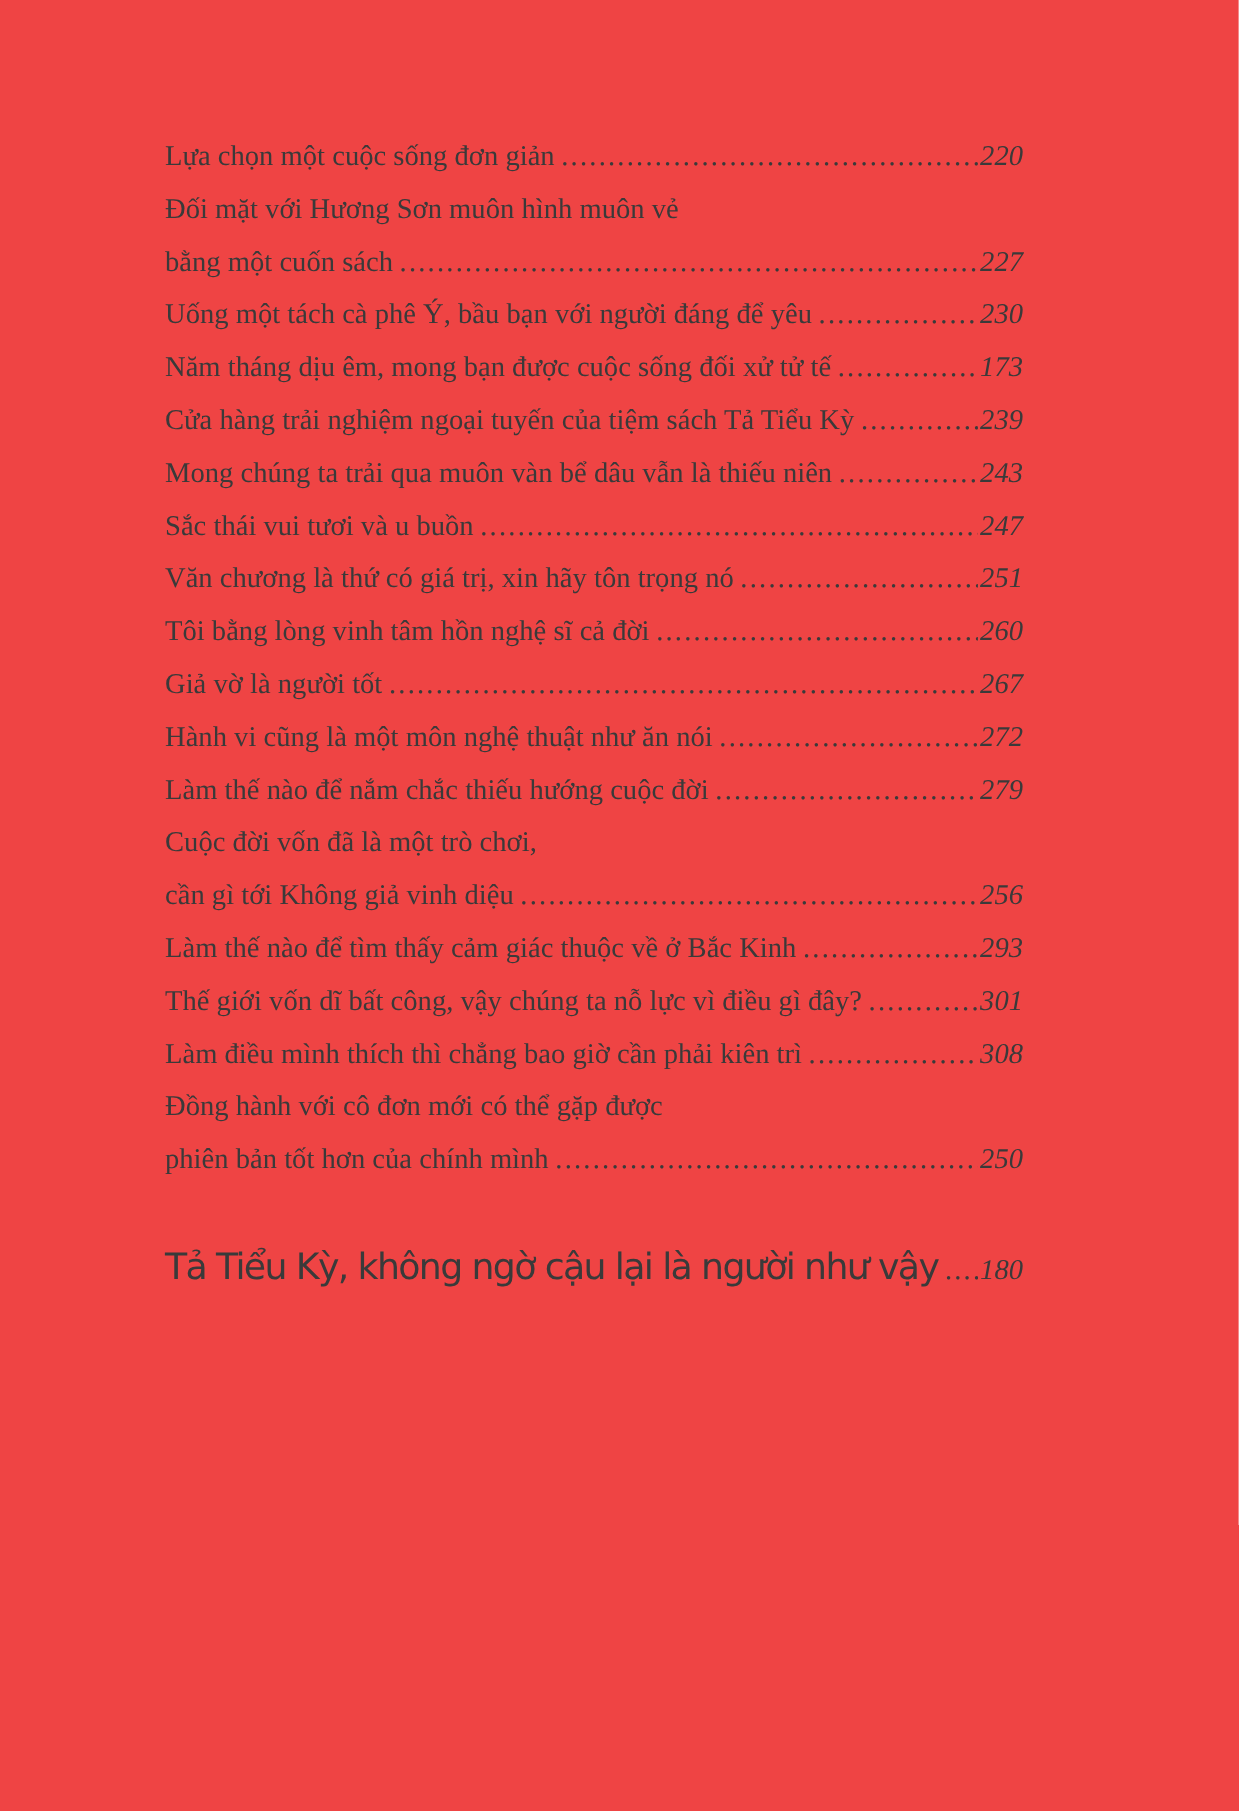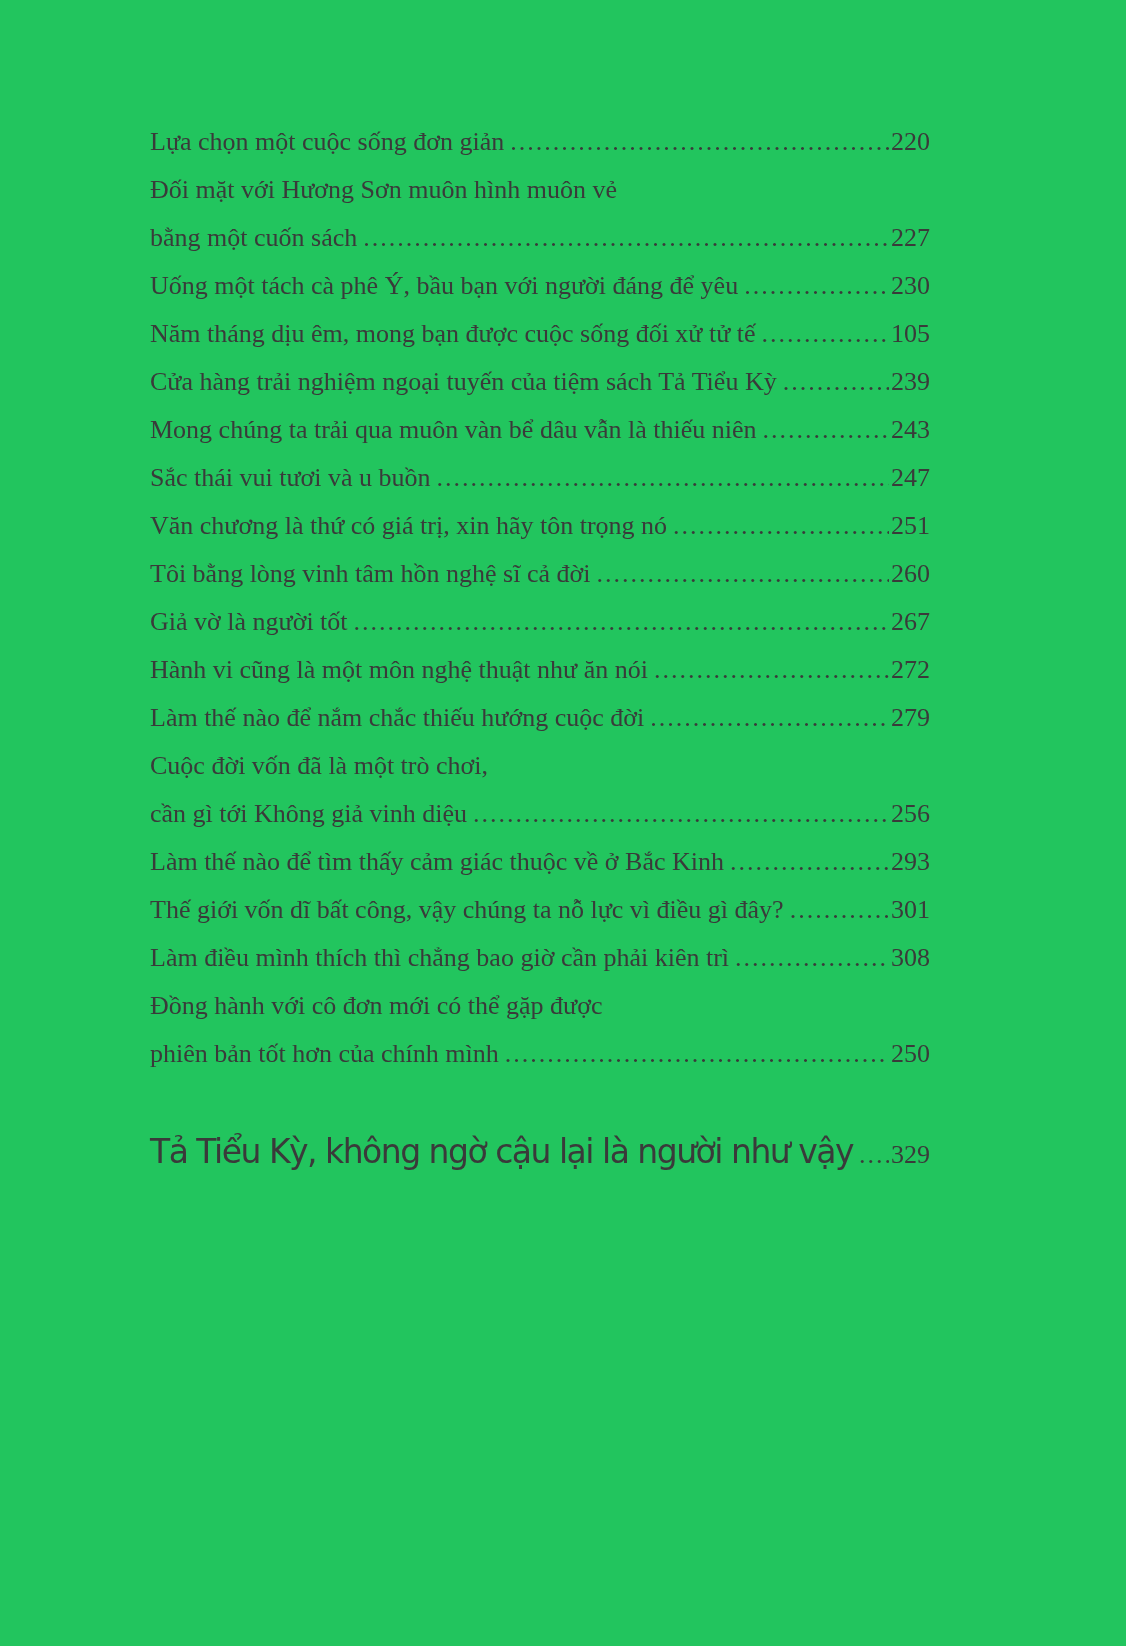--- a/index.html
+++ b/index.html
@@ -12,21 +12,21 @@
     height: 1646px;
     font-family: "Liberation Serif", "DejaVu Serif", serif;
     color: #3a3a3a;
     overflow: hidden;
   }
   .page {
     box-sizing: border-box;
     width: 1126px;
     height: 1646px;
     padding: 118px 196px 0 150px;
-    background: #22c55e;
+    background: #ef4444;
   }
   .toc-list {
     width: 100%;
   }
   .toc-entry {
     margin: 0;
   }
   .toc-line {
     display: flex;
     align-items: baseline;
@@ -44,20 +44,21 @@
     margin: 0 2px 0 6px;
     min-width: 0;
   }
   .dots::after {
     content: "....................................................................................................................................................................";
     letter-spacing: 2px;
   }
   .page-num {
     flex: 0 0 auto;
     white-space: nowrap;
+    font-style: italic;
   }
   .toc-entry.special {
     margin-top: 50px;
   }
   .toc-entry.special .toc-title {
     font-family: "DejaVu Sans", "Liberation Sans", sans-serif;
     font-size: 33px;
     letter-spacing: -1.5px;
     font-weight: 500;
   }
@@ -88,21 +89,21 @@
         <div class="toc-line">
           <span class="toc-title">Uống một tách cà phê Ý, bầu bạn với người đáng để yêu</span>
           <span class="dots"></span>
           <span class="page-num">230</span>
         </div>
       </div>
       <div class="toc-entry">
         <div class="toc-line">
           <span class="toc-title">Năm tháng dịu êm, mong bạn được cuộc sống đối xử tử tế</span>
           <span class="dots"></span>
-          <span class="page-num">105</span>
+          <span class="page-num">173</span>
         </div>
       </div>
       <div class="toc-entry">
         <div class="toc-line">
           <span class="toc-title">Cửa hàng trải nghiệm ngoại tuyến của tiệm sách Tả Tiểu Kỳ</span>
           <span class="dots"></span>
           <span class="page-num">239</span>
         </div>
       </div>
       <div class="toc-entry">
@@ -192,17 +193,17 @@
         <div class="toc-line">
           <span class="toc-title">phiên bản tốt hơn của chính mình</span>
           <span class="dots"></span>
           <span class="page-num">250</span>
         </div>
       </div>
       <div class="toc-entry special">
         <div class="toc-line">
           <span class="toc-title">Tả Tiểu Kỳ, không ngờ cậu lại là người như vậy</span>
           <span class="dots"></span>
-          <span class="page-num">329</span>
+          <span class="page-num">180</span>
         </div>
       </div>
     </div>
 </div>
 
 </body></html>

